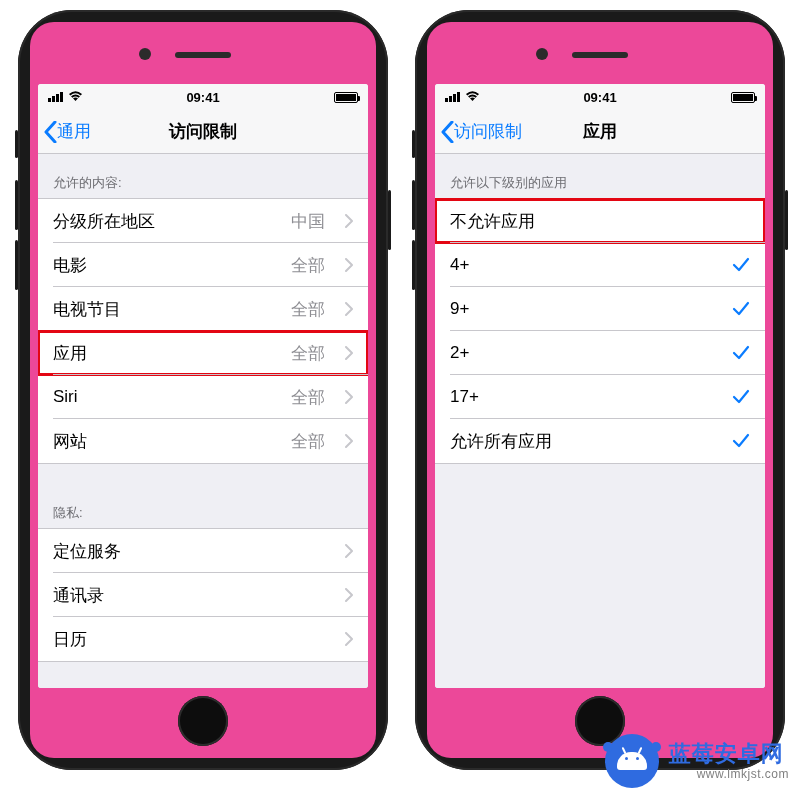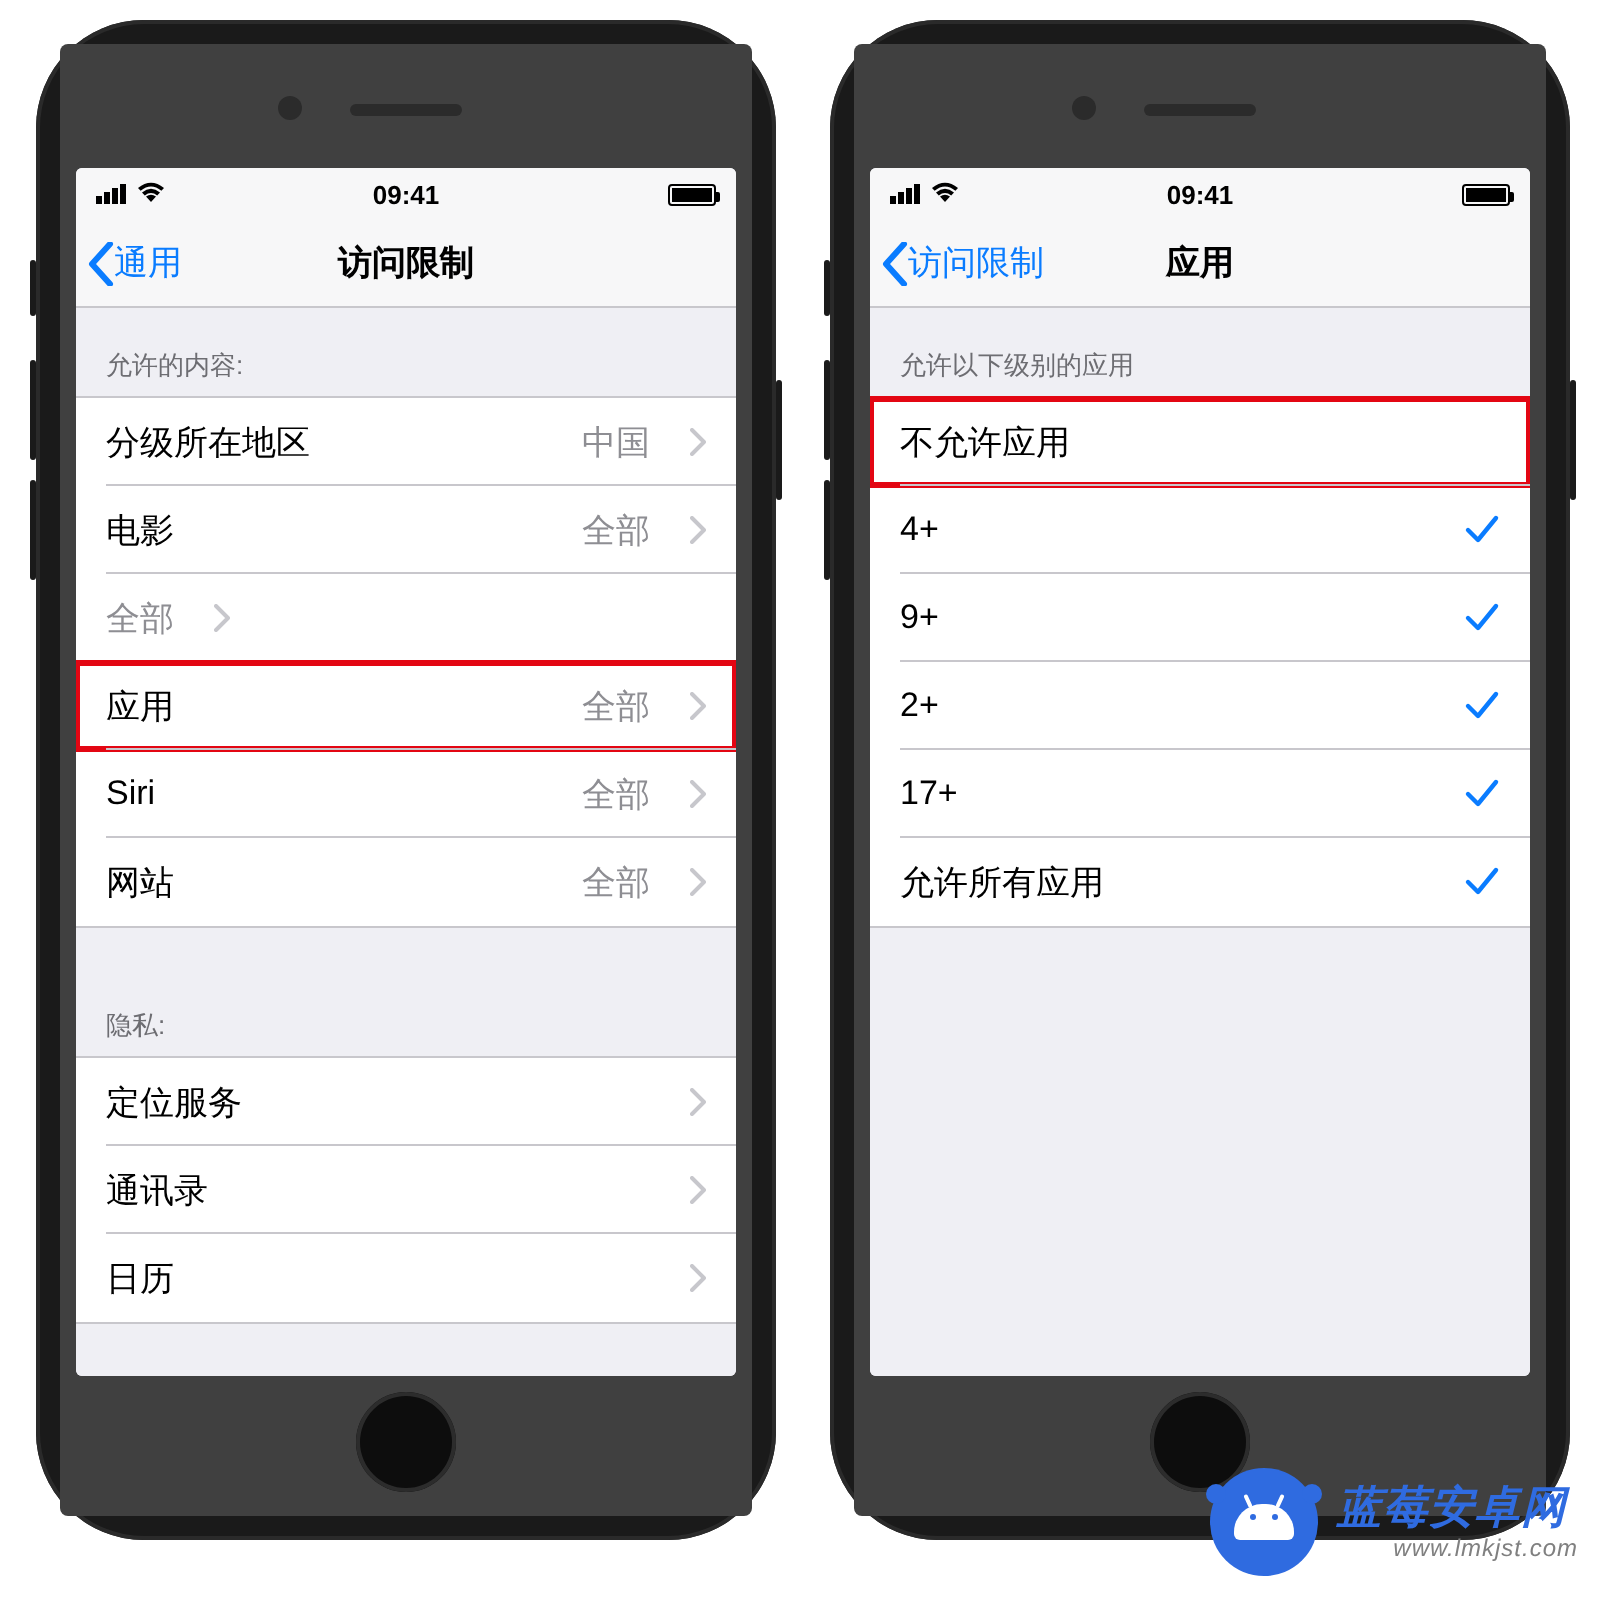--- a/index.html
+++ b/index.html
@@ -33,22 +33,22 @@
     background: #1a1a1a;
     border-radius: 2px;
   }
   .sb1 { left: -3px; top: 120px; width: 3px; height: 28px; }
   .sb2 { left: -3px; top: 170px; width: 3px; height: 50px; }
   .sb3 { left: -3px; top: 230px; width: 3px; height: 50px; }
   .sb4 { right: -3px; top: 180px; width: 3px; height: 60px; }
   .phone-inner {
     width: 100%;
     height: 100%;
-    background: #404040;
-    border-radius: 4px;
+    background: #ec4899;
+    border-radius: 24px;
     padding: 62px 8px 70px 8px;
     position: relative;
   }
   .speaker {
     position: absolute;
     top: 30px; left: 50%; transform: translateX(-50%);
     width: 56px; height: 6px; background: #2b2b2b; border-radius: 3px;
   }
   .camera {
     position: absolute;
@@ -179,21 +179,21 @@
     width: 30px; height: 18px; background:#fff; border-radius: 14px 14px 3px 3px;
     position: relative;
   }
   .wm-android::before, .wm-android::after {
     content:""; position:absolute; top:-5px; width:2px; height:7px; background:#fff; border-radius:1px;
   }
   .wm-android::before { left:6px; transform:rotate(-25deg); }
   .wm-android::after  { right:6px; transform:rotate(25deg); }
   .wm-android .eye { position:absolute; top:5px; width:3px; height:3px; background:#2f6be0; border-radius:50%; }
   .wm-android .eye.l{ left:8px; } .wm-android .eye.r{ right:8px; }
-  .wm-text { text-align:left; line-height:1.2;font-style:italic; }
+  .wm-text { text-align:left; line-height:1.2; }
   .wm-text .t1 { color:#2f6be0; font-size:22px; font-weight:700; letter-spacing:1px;}
   .wm-text .t2 { color:#808080; font-size:12px; letter-spacing:0.5px;margin-left:28px;}
 </style>
 </head>
 <body>
 
 <div class="stage">
 
   <div class="phone phone-left">
     <div class="phone-side-btn sb1"></div>
@@ -253,20 +253,21 @@
               <div class="cell">
                 <span class="label">电影</span>
                 <span class="value">全部</span>
                 <span class="chev">
                   <svg viewBox="0 0 8 14">
                     <path d="M1 1 L7 7 L1 13" stroke="#c7c7cc" stroke-width="2" fill="none" stroke-linecap="round" stroke-linejoin="round"></path>
                   </svg>
                 </span>
               </div>
               <div class="cell">
+                <span class="label">电视节目</span>
                 <span class="value">全部</span>
                 <span class="chev">
                   <svg viewBox="0 0 8 14">
                     <path d="M1 1 L7 7 L1 13" stroke="#c7c7cc" stroke-width="2" fill="none" stroke-linecap="round" stroke-linejoin="round"></path>
                   </svg>
                 </span>
               </div>
               <div class="cell hl">
                 <span class="label">应用</span>
                 <span class="value">全部</span>

